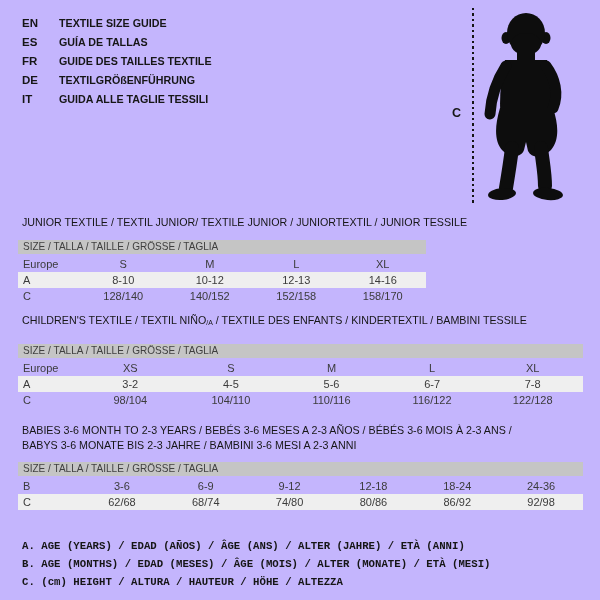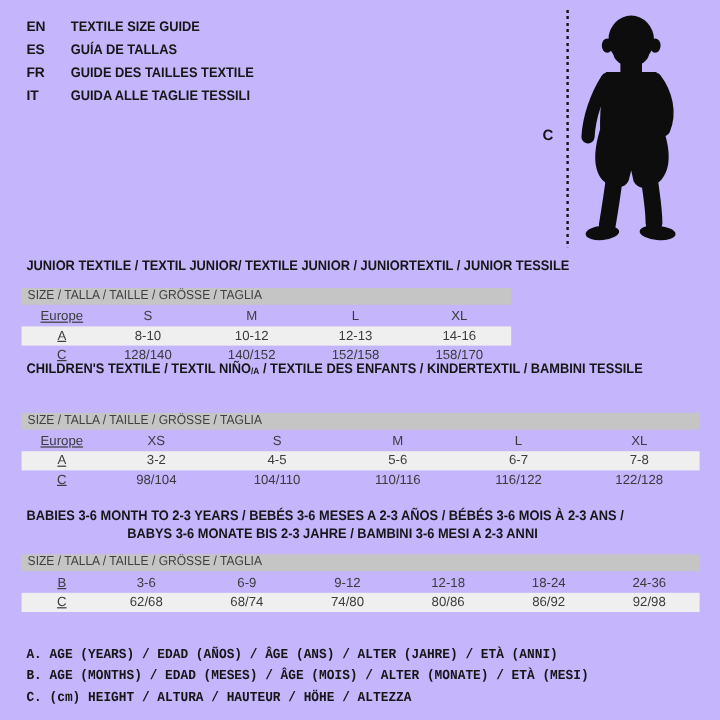--- a/index.html
+++ b/index.html
@@ -14,38 +14,38 @@
   .lang-row{display:flex;height:19px;align-items:center;font-weight:bold;font-size:11.5px;}
   .lang-code{width:37px;flex:0 0 37px;}
 
   
   .height-line{position:absolute;left:472px;top:8px;width:2px;height:198px;
                background:repeating-linear-gradient(to bottom,#151515 0 2.5px,transparent 2.5px 5.5px);}
   .height-label{position:absolute;left:452px;top:106px;font-weight:bold;font-size:12.5px;}
   .baby{position:absolute;left:481px;top:8px;}
 
   
-  .sec-title{position:absolute;left:22px;font-weight:bold;font-size:11.5px;white-space:nowrap;text-align:center;}
+  .sec-title{position:absolute;left:22px;font-weight:normal;font-size:11.5px;white-space:nowrap;}
   .t1{top:216px}
-  .t2{top:302px}
+  .t2{top:314px}
   .t3{top:423px;line-height:15px;}
   .subv{font-size:7.5px;vertical-align:-1px;}
 
   
   .tbl{position:absolute;left:18px;}
   .tbl1{top:240px;width:408px;}
   .tbl2{top:344px;width:565px;}
   .tbl3{top:462px;width:565px;}
   .bar{height:14px;background:#c5c5c5;display:flex;
        padding-left:5px;box-sizing:border-box;font-size:10.8px;color:#3f3f3f;margin-bottom:2px;}
   .row{display:grid;height:16px;align-items:center;font-size:11px;color:#3b3b3b;}
   .cols4{grid-template-columns:62px repeat(4,1fr);}
   .cols5{grid-template-columns:62px repeat(5,1fr);}
   .cols6{grid-template-columns:62px repeat(6,1fr);}
-  .row .lbl{padding-left:5px;text-align:center;text-decoration:underline;}
+  .row .lbl{padding-left:5px;text-align:left;}
   .row .cell{text-align:center;}
   .shaded{background:#efefef;}
 
   
   .legend{position:absolute;left:22px;top:536px;font-family:Liberation Mono, monospace;}
   .legend-line{height:18px;display:flex;align-items:center;font-weight:bold;font-size:11.5px;}
 </style>
 </head>
 <body>
 
@@ -56,20 +56,24 @@
       <span class="lang-code">EN</span>
       <span class="condensed">TEXTILE SIZE GUIDE</span>
     </div>
     <div class="lang-row">
       <span class="lang-code">ES</span>
       <span class="condensed">GUÍA DE TALLAS</span>
     </div>
     <div class="lang-row">
       <span class="lang-code">FR</span>
       <span class="condensed">GUIDE DES TAILLES TEXTILE</span>
+    </div>
+    <div class="lang-row">
+      <span class="lang-code">DE</span>
+      <span class="condensed">TEXTILGRÖßENFÜHRUNG</span>
     </div>
     <div class="lang-row">
       <span class="lang-code">IT</span>
       <span class="condensed">GUIDA ALLE TAGLIE TESSILI</span>
     </div>
   </div>
 
   <div class="height-line"></div>
   <div class="height-label">C</div>
   <svg class="baby" width="90" height="198" viewBox="0 0 90 198" aria-hidden="true">

